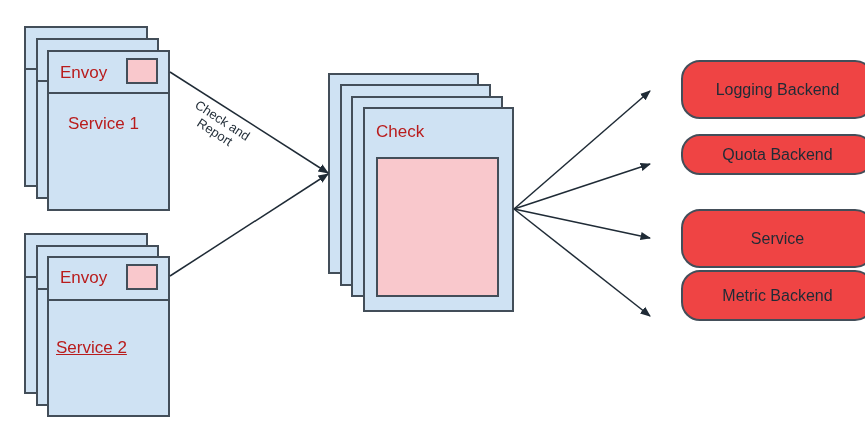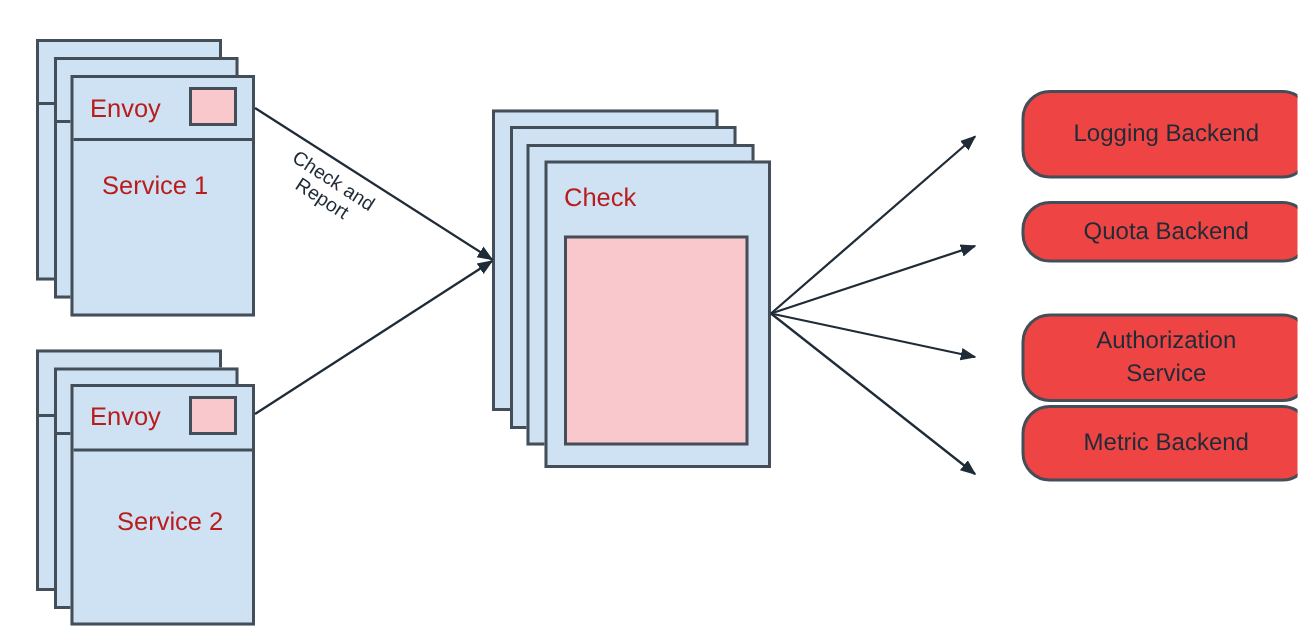--- a/index.html
+++ b/index.html
@@ -35,21 +35,21 @@
     <div class="divider" style="top:41px;"></div>
   </div>
   <div class="card" style="left:36px;top:245px;width:123px;height:161px;">
     <div class="divider" style="top:41px;"></div>
   </div>
   <div class="card" style="left:47px;top:256px;width:123px;height:161px;">
     <div class="divider" style="top:41px;"></div>
   </div>
   <span class="txt" style="left:60px;top:268px;">Envoy</span>
   <div class="pink" style="left:126px;top:264px;width:32px;height:26px;"></div>
-  <span class="txt" style="left:78px;top:338px;">Service 2</span>
+  <span class="txt" style="left:56px;top:338px;text-decoration:underline;">Service 2</span>
 </div>
 
 <div>
   <div class="card" style="left:328px;top:73px;width:151px;height:201px;"></div>
   <div class="card" style="left:340px;top:84px;width:151px;height:202px;"></div>
   <div class="card" style="left:351px;top:96px;width:152px;height:201px;"></div>
   <div class="card" style="left:363px;top:107px;width:151px;height:205px;"></div>
   <span class="txt" style="left:376px;top:122px;">Check</span>
   <div class="pink" style="left:376px;top:157px;width:123px;height:140px;"></div>
 </div>
@@ -73,18 +73,17 @@
   <div>Report</div>
 </div>
 
 <div class="backend" style="top:60px;height:59px;">
   <span>Logging Backend</span>
 </div>
 <div class="backend" style="top:134px;height:41px;text-align:right;">
   <span>Quota Backend</span>
 </div>
 <div class="backend" style="top:209px;height:59px;flex-direction:column;">
-  <span>Authorization</span>
   <span>Service</span>
 </div>
 <div class="backend" style="top:270px;height:51px;">
   <span>Metric Backend</span>
 </div>
 
 </body></html>

